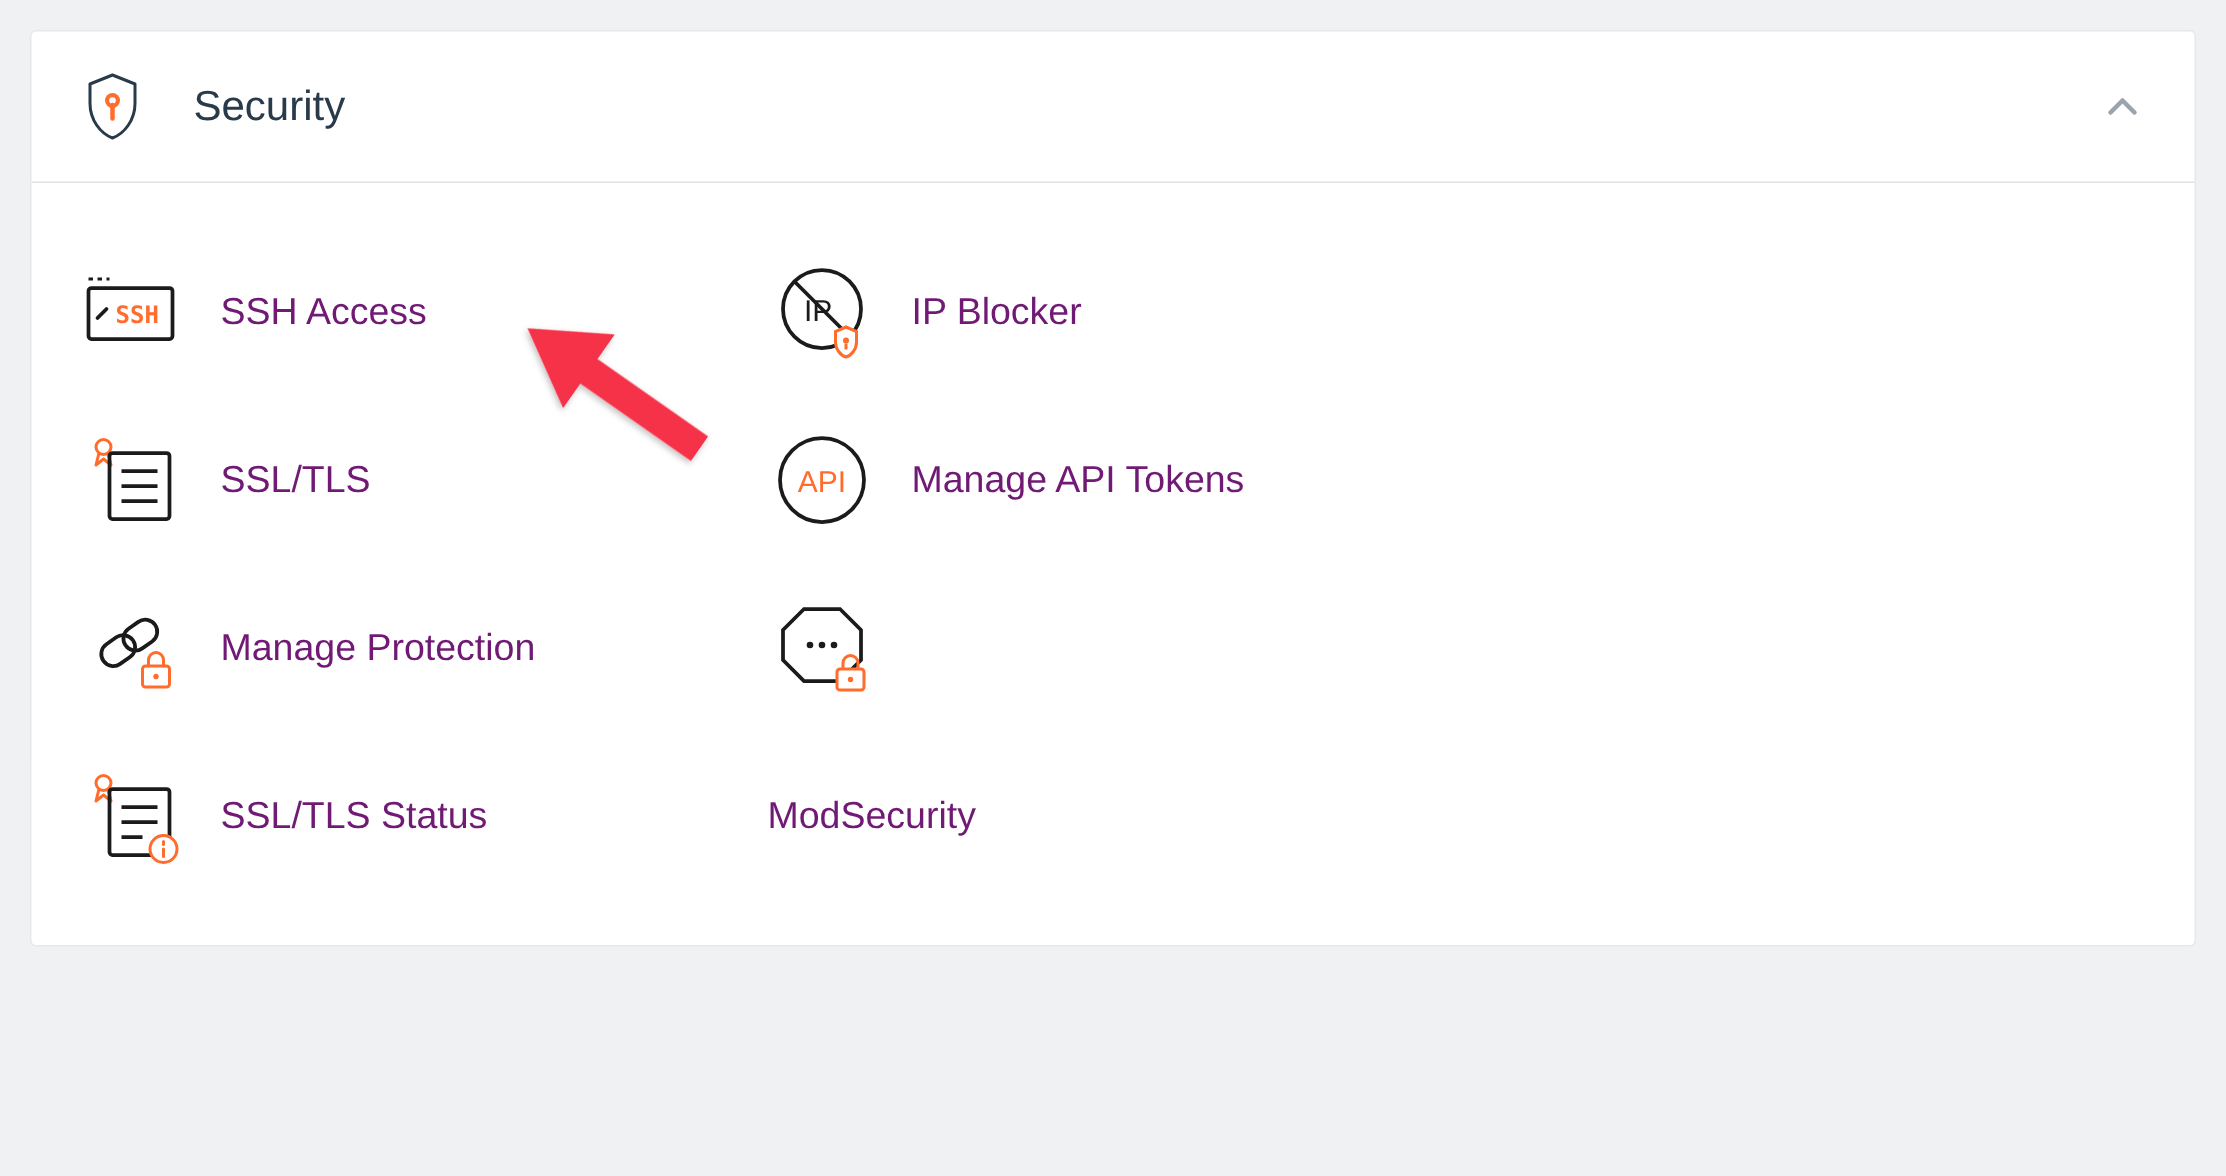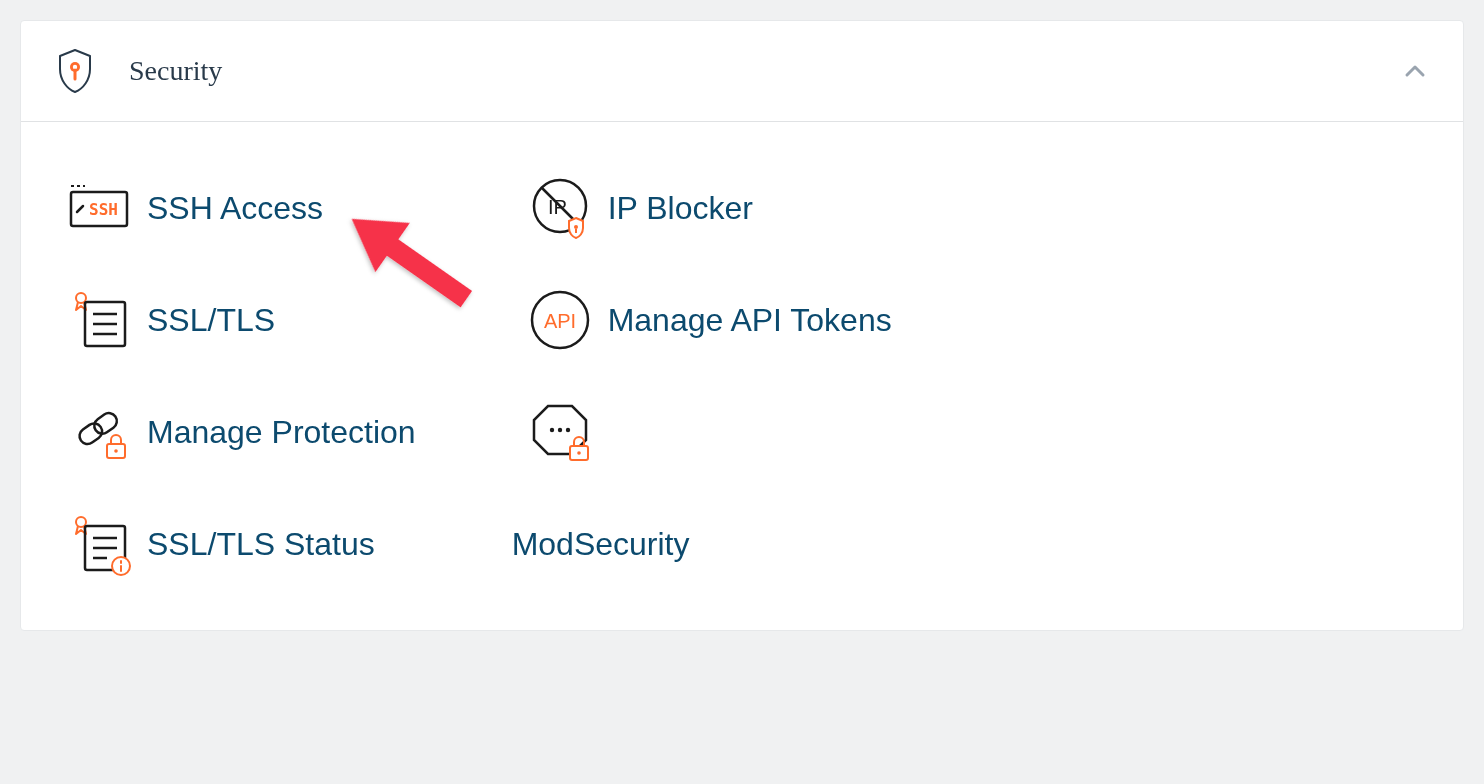--- a/index.html
+++ b/index.html
@@ -25,21 +25,20 @@
   }
   .panel-header .hdr-icon {
     width: 40px; height: 48px;
     display: flex; align-items: center; justify-content: center;
     margin-right: 34px;
   }
   .panel-title {
     font-size: 28px;
     color: #293a4a;
     font-weight: 400;
-    font-family: Liberation Serif, serif;
   }
   .collapse-btn {
     position: absolute;
     right: 32px;
     top: 50%;
     transform: translateY(-50%);
     width: 32px; height: 32px;
     display:flex;align-items:center;justify-content:center;
     color:#8a97a4;
     cursor:pointer;
@@ -54,26 +53,26 @@
   .item {
     display:flex;
     align-items:center;
     height: 112px;
     cursor:pointer;
   }
   .item .ico-wrap {
     width: 96px;
     display:flex;
     align-items:center;
-    justify-content:center;
+    justify-content:flex-start;
   }
   .item .ico-wrap svg { width:72px; height:72px; }
   .item-label {
-    font-size: 32px;
-    color: #0c4a6e;
+    font-size: 25px;
+    color: #701a75;
     font-weight: 400;
   }
   .arrow-annotation {
     position:absolute;
     left: 308px;
     top: 82px;
     pointer-events:none;
   }
 </style>
 </head>

